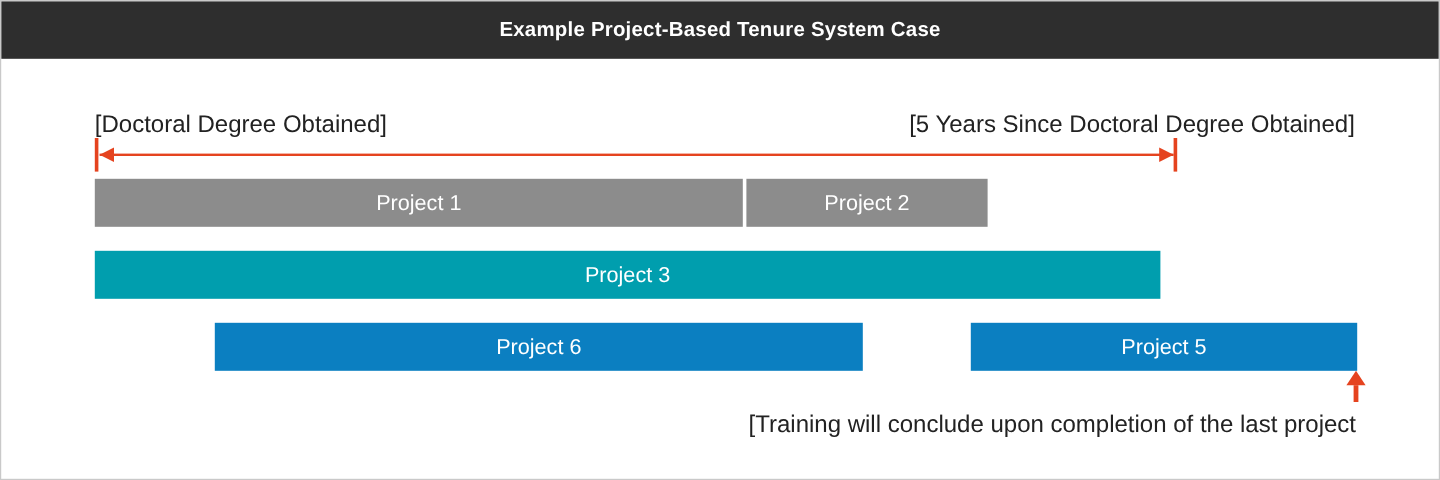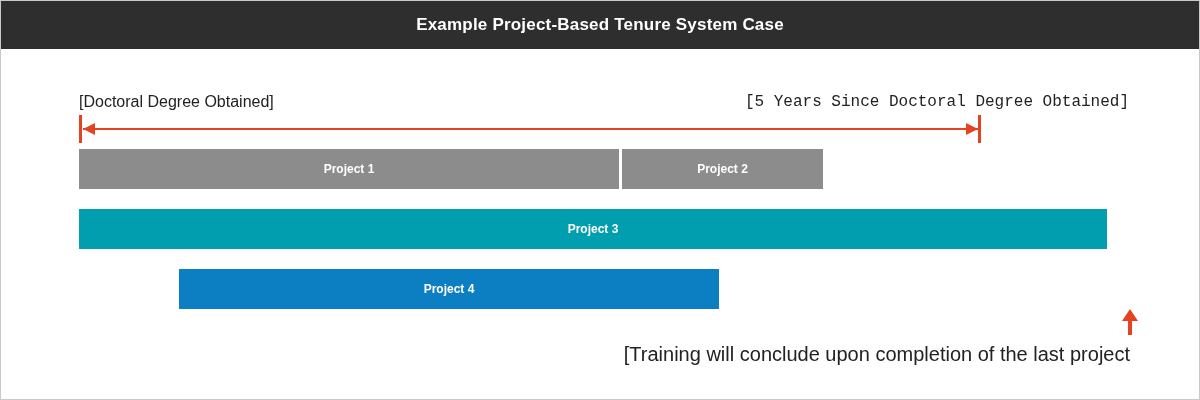--- a/index.html
+++ b/index.html
@@ -24,21 +24,21 @@
   }
   .header-title {
     color: #ffffff;
     font-size: 17px;
     font-weight: bold;
     letter-spacing: 0.2px;
   }
 
   .tl-label {
     position: absolute;
-    font-size: 16px;
+    font-size: 20px;
     color: var(--text, #222222);
     white-space: nowrap;
   }
   .tl-label.start { text-align: left; }
   .tl-label.end { text-align: right; }
 
   .tick {
     position: absolute;
     background: var(--arrow, #e5431f);
   }
@@ -56,22 +56,22 @@
     border-top: 6px solid transparent;
     border-bottom: 6px solid transparent;
   }
   .tl-line::before { left: 0; border-right: 12px solid var(--arrow, #e5431f); }
   .tl-line::after  { right: 0; border-left: 12px solid var(--arrow, #e5431f); }
 
   .bar {
     position: absolute;
     display: flex; align-items: center; justify-content: center;
     color: #ffffff;
-    font-size: 12px;
-    font-weight: bold;
+    font-size: 18px;
+    font-weight: normal;
     white-space: nowrap;
   }
 
   .up-arrow { position: absolute; width: 16px; }
   .up-arrow .head {
     width: 0; height: 0;
     margin: 0 auto;
     border-left: 8px solid transparent;
     border-right: 8px solid transparent;
     border-bottom: 12px solid var(--arrow, #e5431f);
@@ -94,30 +94,31 @@
 </head>
 <body>
 
 <div class="canvas" style="border-color: rgb(201, 201, 201);">
 
   <div class="header">
     <div class="header-title">Example Project-Based Tenure System Case</div>
   </div>
 
   <div class="tl-label start" style="left: 78px; top: 92px;">[Doctoral Degree Obtained]</div>
-  <div class="tl-label end" style="right: 70px; top: 92px; font-family: Liberation Mono, monospace;">[5 Years Since Doctoral Degree Obtained]</div>
+  <div class="tl-label end" style="right: 70px; top: 92px;">[5 Years Since Doctoral Degree Obtained]</div>
 
   <div class="tick" style="left: 78px; top: 114px; width: 3px; height: 28px;"></div>
   <div class="tick" style="left: 977px; top: 114px; width: 3px; height: 28px;"></div>
   <div class="tl-line" style="left: 82px; top: 127px; width: 895px;"></div>
 
   <div class="bar" style="left: 78px; top: 148px; width: 540px; height: 40px; background: rgb(140, 140, 140);">Project 1</div>
   <div class="bar" style="left: 621px; top: 148px; width: 201px; height: 40px; background: rgb(140, 140, 140);">Project 2</div>
-  <div class="bar" style="left: 78px; top: 208px; width: 1028px; height: 40px; background: rgb(0, 158, 174);">Project 3</div>
-  <div class="bar" style="left: 178px; top: 268px; width: 540px; height: 40px; background: rgb(11, 127, 193);">Project 4</div>
+  <div class="bar" style="left: 78px; top: 208px; width: 888px; height: 40px; background: rgb(0, 158, 174);">Project 3</div>
+  <div class="bar" style="left: 178px; top: 268px; width: 540px; height: 40px; background: rgb(11, 127, 193);">Project 6</div>
+  <div class="bar" style="left: 808px; top: 268px; width: 322px; height: 40px; background: rgb(11, 127, 193);">Project 5</div>
 
   <div class="up-arrow" style="left: 1121px; top: 308px;">
     <div class="head"></div>
     <div class="shaft"></div>
   </div>
 
   <div class="annotation" style="right: 69px; top: 343px;">
     <div>[Training will conclude upon completion of the last project</div>
   </div>
 

